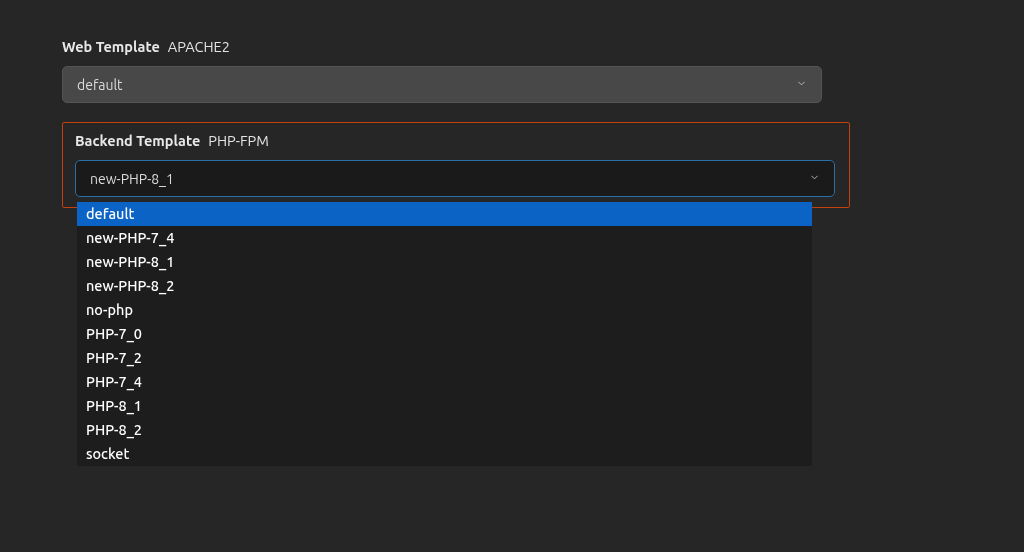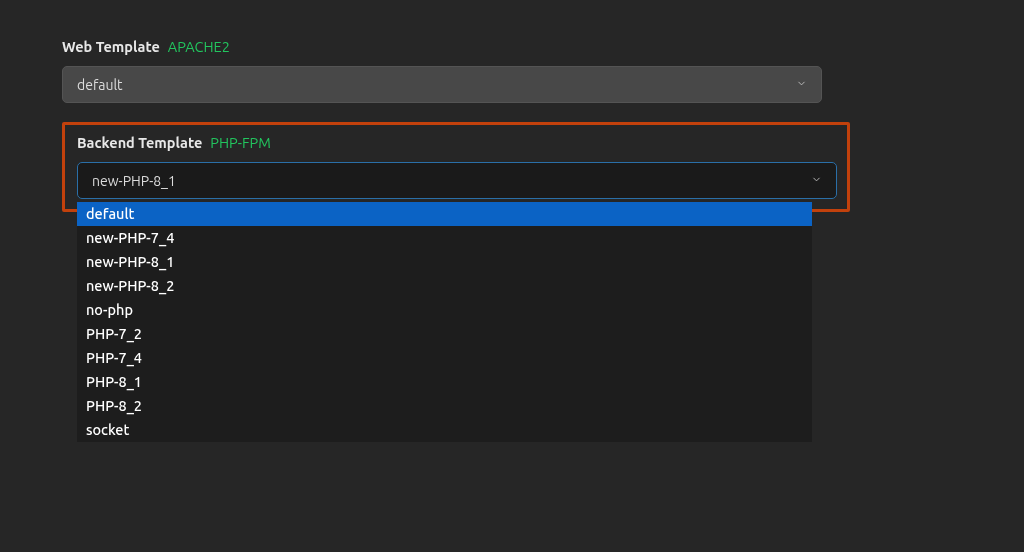--- a/index.html
+++ b/index.html
@@ -24,21 +24,21 @@
       align-items: center;
       gap: 8px;
       margin-bottom: 11px;
     }
     .field-label-main {
       color: #e8e8e8;
       font-size: 14.5px;
       font-weight: 600;
     }
     .field-label-sub {
-      color: #22c55e;
+      color: #e5e5e5;
       font-size: 14.5px;
       font-weight: 400;
     }
     .select-box {
       width: 760px;
       height: 37px;
       background: #484848;
       border: 1px solid #545454;
       border-radius: 5px;
       display: flex;
@@ -50,21 +50,21 @@
     .select-box-value {
       color: #dcdcdc;
       font-size: 14px;
       flex: 1;
     }
     .chevron {
       color: #c0c0c0;
       font-size: 11px;
     }
     .highlighted-section {
-      border: 3px solid #c2410c;
+      border: 1px solid #c2410c;
       padding: 9px 12px 10px 12px;
       position: relative;
       width: 788px;
       border-radius:2px;
     }
     .select-box-open {
       width: 760px;
       height: 37px;
       background: #1a1a1a;
       border: 1px solid #2a6fa8;
@@ -128,18 +128,19 @@
     </span>
   </div>
 </div>
 
 <ul class="dropdown-list">
     <li class="dropdown-item highlighted">default</li>
     <li class="dropdown-item">new-PHP-7_4</li>
     <li class="dropdown-item">new-PHP-8_1</li>
     <li class="dropdown-item">new-PHP-8_2</li>
     <li class="dropdown-item">no-php</li>
+    <li class="dropdown-item">PHP-7_0</li>
     <li class="dropdown-item">PHP-7_2</li>
     <li class="dropdown-item">PHP-7_4</li>
     <li class="dropdown-item">PHP-8_1</li>
     <li class="dropdown-item">PHP-8_2</li>
     <li class="dropdown-item">socket</li>
   </ul>
 
 </body></html>

